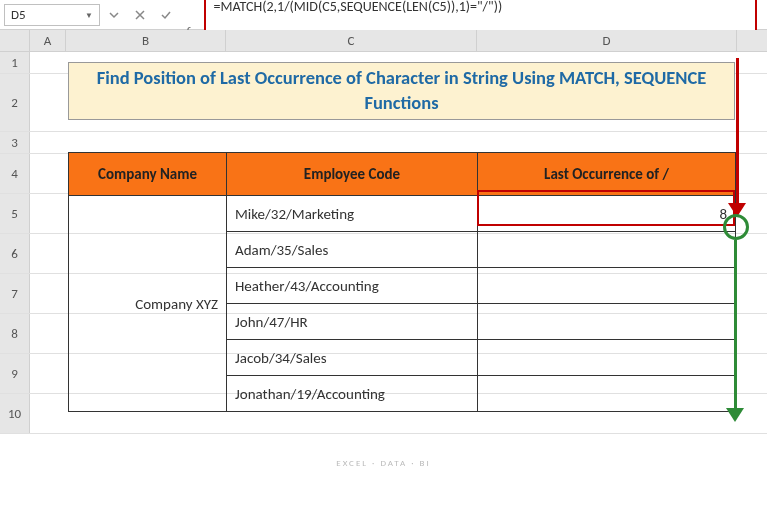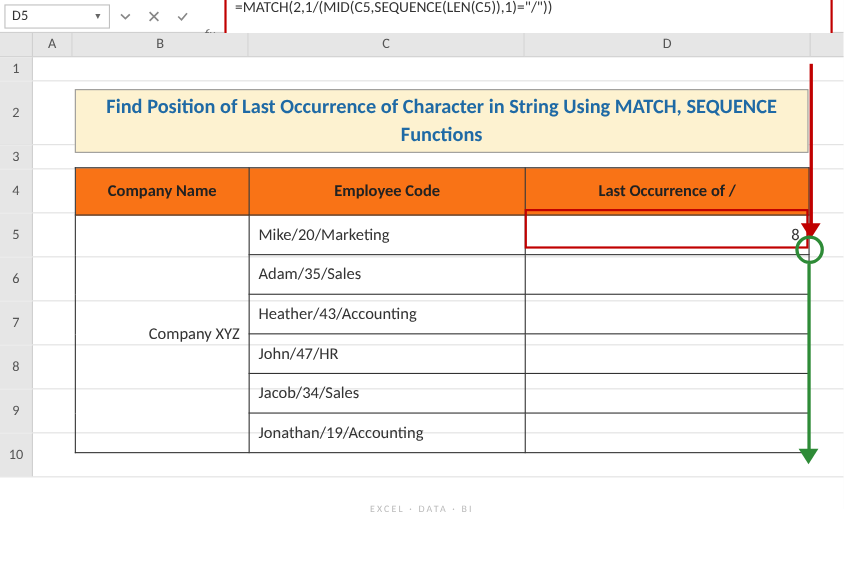--- a/index.html
+++ b/index.html
@@ -104,21 +104,21 @@
       border-right: 1px solid #d0d0d0;
       display: flex;
       align-items: center;
       justify-content: center;
       font-size: 13px;
       color: #555;
       background: #e6e6e6;
     }
     .banner {
       position: absolute;
-      top: 51px;
+      top: 32px;
       left: 68px;
       width: 667px;
       height: 58px;
       background: #fdf2d0;
       border: 1px solid #999;
       display: flex;
       align-items: center;
       justify-content: center;
       text-align: center;
       font-size: 18.5px;
@@ -310,21 +310,21 @@
 
   <table class="data-table">
     <tbody>
         <tr>
       <th class="th1">Company Name</th>
       <th class="th2">Employee Code</th>
       <th class="th3">Last Occurrence of /</th>
     </tr>
     <tr>
       <td rowspan="6" class="company-cell">Company XYZ</td>
-      <td>Mike/20/Marketing</td>
+      <td>Mike/32/Marketing</td>
       <td class="d5-cell">8</td>
     </tr>
     <tr>
           <td>Adam/35/Sales</td>
           <td></td>
         </tr>
     <tr>
           <td>Heather/43/Accounting</td>
           <td></td>
         </tr>

